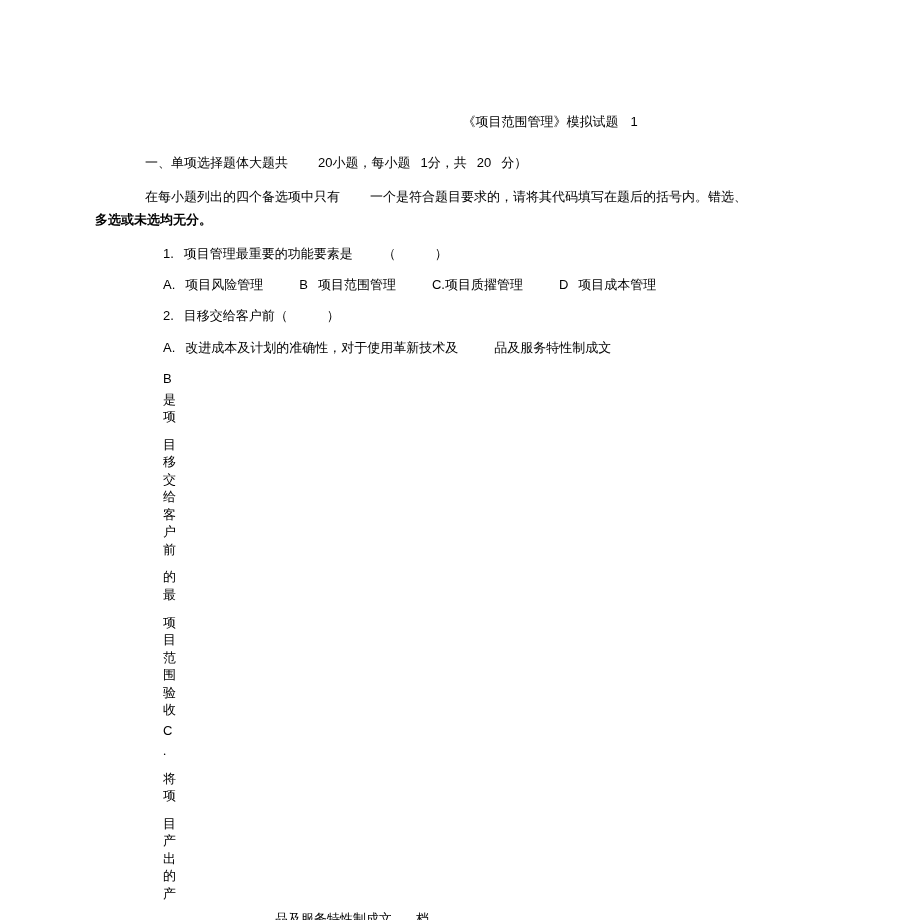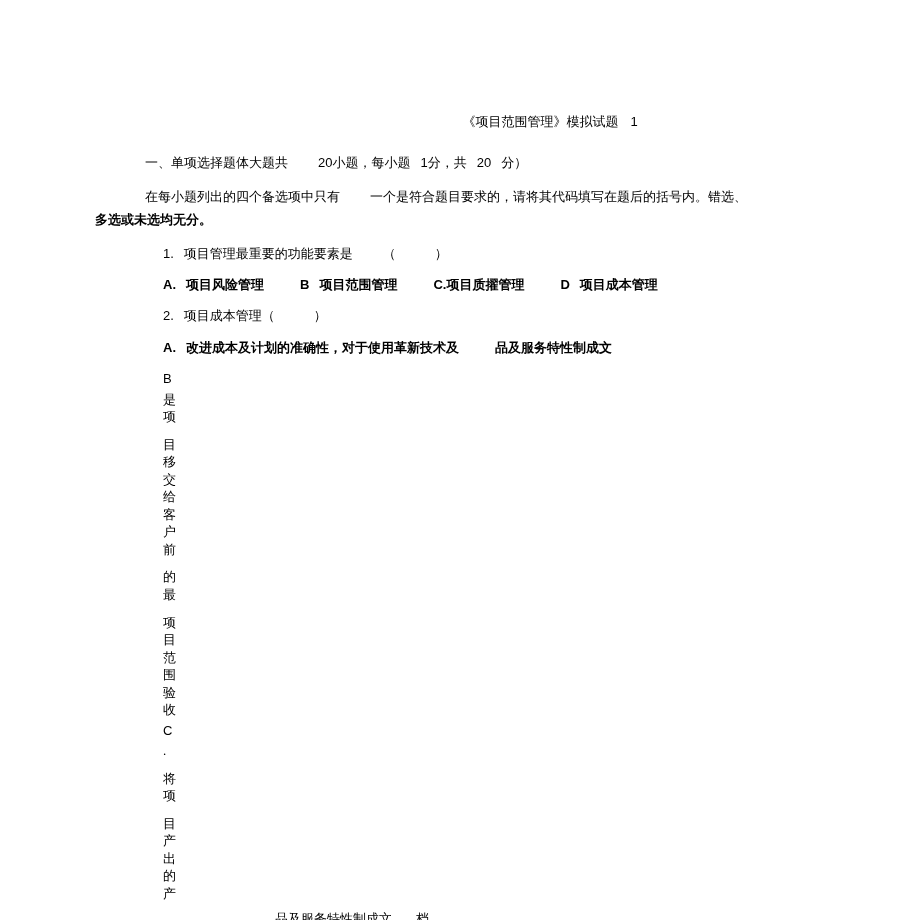--- a/index.html
+++ b/index.html
@@ -31,21 +31,20 @@
       padding-left: 0px;
       font-weight: bold;
     }
     .question {
       padding-left: 68px;
       margin-bottom: 8px;
     }
     .option-row {
       padding-left: 68px;
       margin-bottom: 8px;
-      font-weight: bold;
     }
     .spacer-sm { display: inline-block; width: 24px; }
     .spacer-md { display: inline-block; width: 30px; }
     .spacer-lg { display: inline-block; width: 36px; }
     .spacer-xs { display: inline-block; width: 10px; }
     .vertical-line {
       padding-left: 68px;
     }
     .vertical-text {
       display: block;
@@ -82,21 +81,21 @@
 
 <div class="question">
   <span class="sans">1.</span><span class="spacer-xs"></span><span>项目管理最重要的功能要素是</span><span class="spacer-md"></span><span>（　　　）</span>
 </div>
 
 <div class="option-row">
   <span class="sans">A.</span><span class="spacer-xs"></span><span>项目风险管理</span><span class="spacer-lg"></span><span class="sans">B</span><span class="spacer-xs"></span><span>项目范围管理</span><span class="spacer-lg"></span><span class="sans">C.</span><span>项目质擢管理</span><span class="spacer-lg"></span><span class="sans">D</span><span class="spacer-xs"></span><span>项目成本管理</span>
 </div>
 
 <div class="question">
-  <span class="sans">2.</span><span class="spacer-xs"></span><span>项目成本管理（　　　）</span>
+  <span class="sans">2.</span><span class="spacer-xs"></span><span>目移交给客户前（　　　）</span>
 </div>
 
 <div class="option-row">
   <span class="sans">A.</span><span class="spacer-xs"></span><span>改进成本及计划的准确性，对于使用革新技术及</span><span class="spacer-lg"></span><span>品及服务特性制成文</span>
 </div>
 
 <div class="vertical-line">
   <span class="sans">B</span>
   <span class="vertical-text">是项</span>
   <span class="vertical-text vertical-text-gap">目移交给客户前</span>

